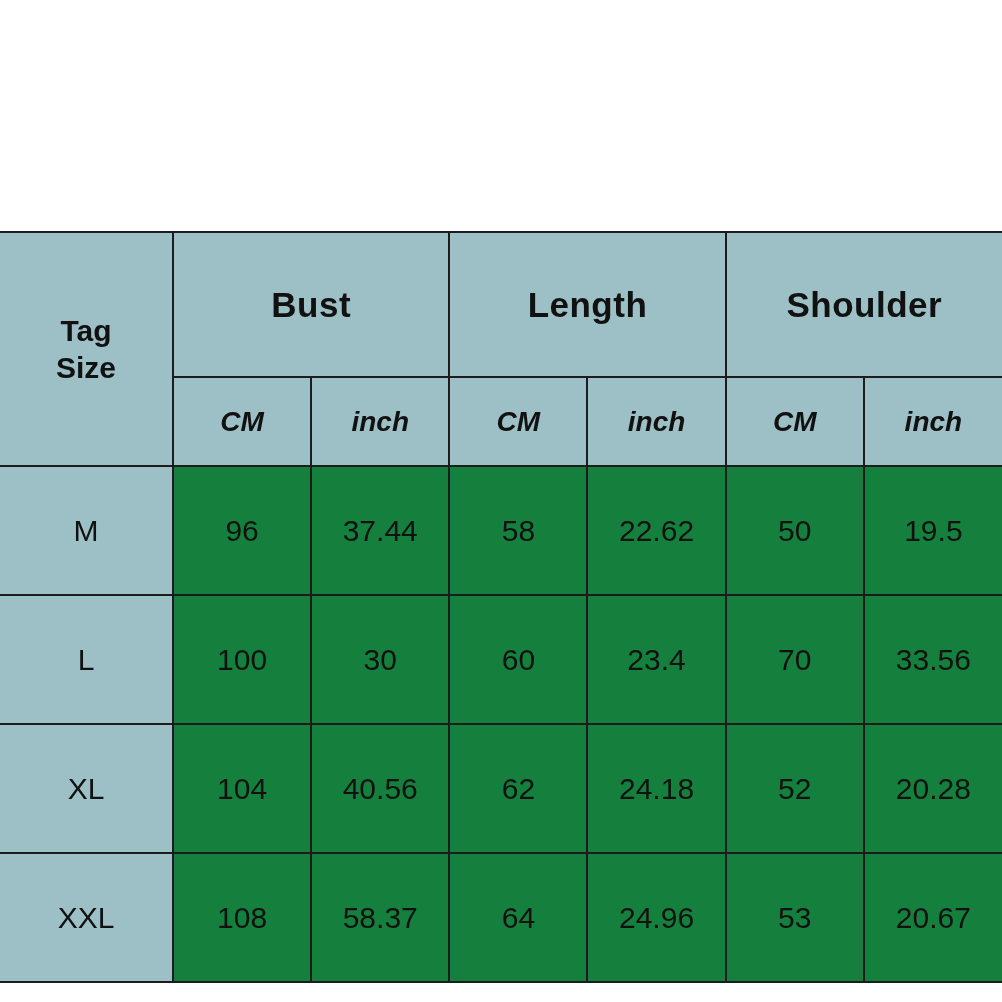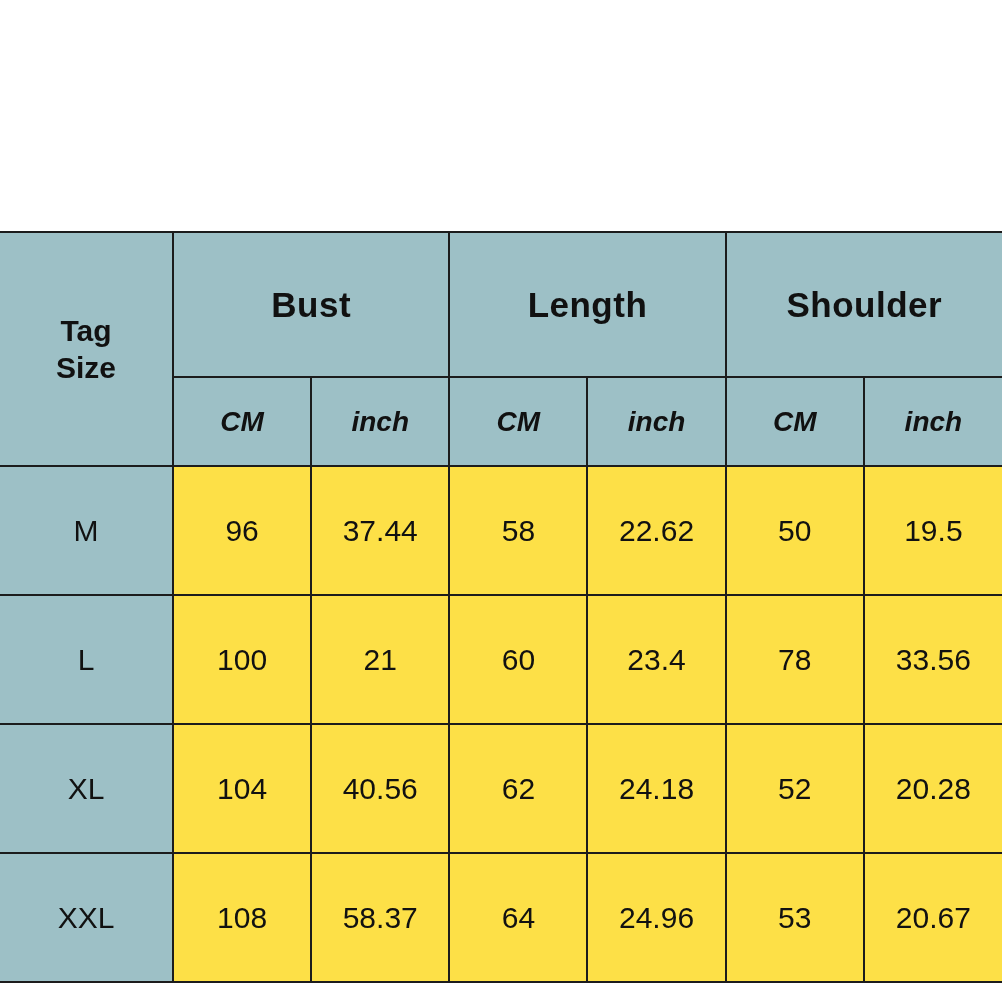--- a/index.html
+++ b/index.html
@@ -65,21 +65,21 @@
     font-size: 28px;
     font-style: italic;
     font-weight: bold;
   }
   .row-label {
     background: #9dc0c6;
     font-size: 30px;
     height: 95px;
   }
   .data-cell {
-    background: #fde047;
+    background: #15803d;
     font-size: 30px;
     height: 95px;
   }
   .col-tag { width: 140px; }
   .col-data { width: 143px; }
 </style>
 </head>
 <body>
 
 <div id="page">
@@ -110,24 +110,24 @@
           <td class="data-cell col-data">37.44</td>
           <td class="data-cell col-data">58</td>
           <td class="data-cell col-data">22.62</td>
           <td class="data-cell col-data">50</td>
           <td class="data-cell col-data">19.5</td>
         </tr>
 
         <tr>
           <td class="row-label col-tag">L</td>
           <td class="data-cell col-data">100</td>
-          <td class="data-cell col-data">21</td>
+          <td class="data-cell col-data">30</td>
           <td class="data-cell col-data">60</td>
           <td class="data-cell col-data">23.4</td>
-          <td class="data-cell col-data">78</td>
+          <td class="data-cell col-data">70</td>
           <td class="data-cell col-data">33.56</td>
         </tr>
 
         <tr>
           <td class="row-label col-tag">XL</td>
           <td class="data-cell col-data">104</td>
           <td class="data-cell col-data">40.56</td>
           <td class="data-cell col-data">62</td>
           <td class="data-cell col-data">24.18</td>
           <td class="data-cell col-data">52</td>

